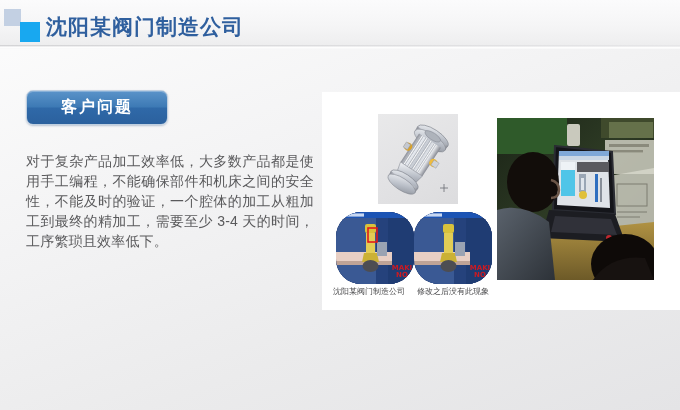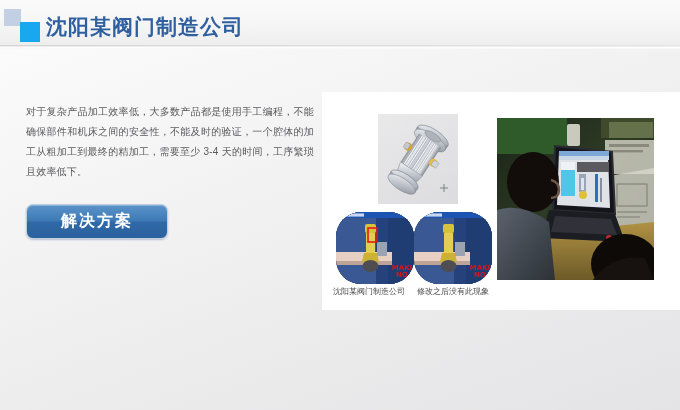--- a/index.html
+++ b/index.html
@@ -26,22 +26,22 @@
   #left-col{position:absolute;left:26px;top:90px;width:292px;}
   .pill-btn{
     width:140px;height:33px;border-radius:7px;
     display:flex;align-items:center;justify-content:center;
     color:#ffffff;font-size:16px;font-weight:bold;letter-spacing:2px;
     background:linear-gradient(180deg,#5a93c9 0%,#3d7ab5 48%,#2f69a8 52%,#2b619e 100%);
     border:1px solid #bfcfe0;
     box-shadow:0 1px 2px rgba(70,100,140,.35), inset 0 1px 0 rgba(255,255,255,.28);
   }
   .body-text{
-    margin-top:12px;width:288px;
-    font-size:10px;line-height:20px;color:#5a5a5c;
+    margin-top:26px;width:288px;
+    font-size:14px;line-height:20px;color:#5a5a5c;
     text-align:justify;letter-spacing:.2px;
   }
   #solution-block{margin-top:22px;}
   
   #right-panel{position:absolute;left:322px;top:92px;width:358px;height:218px;
     background:#ffffff;}
   
   #cad-render{position:absolute;left:378px;top:114px;width:80px;height:90px;
     background:linear-gradient(150deg,#e9e9ea 0%,#e2e2e4 55%,#dcdcde 100%);}
   .cad-svg{display:block;}
@@ -65,25 +65,25 @@
   <div class="deco-sq" id="deco-square-light"></div>
   <div class="deco-sq" id="deco-square-accent"></div>
   <div id="page-title">沈阳某阀门制造公司</div>
   <div id="header-rule"></div>
   <div id="header-rule2"></div>
 </div>
 
 <div id="left-col">
 
   <div>
+    <div class="pill-btn">客户问题</div>
     <div class="body-text">对于复杂产品加工效率低，大多数产品都是使用手工编程，不能确保部件和机床之间的安全性，不能及时的验证，一个腔体的加工从粗加工到最终的精加工，需要至少 3-4 天的时间，工序繁琐且效率低下。</div>
   </div>
 
   <div id="solution-block">
-    <div class="pill-btn">解决方案</div>
   </div>
 
 </div>
 
 <div id="right-panel"></div>
 
 <div id="cad-render">
   <svg class="cad-svg" width="80" height="90" viewBox="0 0 80 90">
     <defs>
       <linearGradient id="steel" x1="0" y1="0" x2="1" y2="0">

